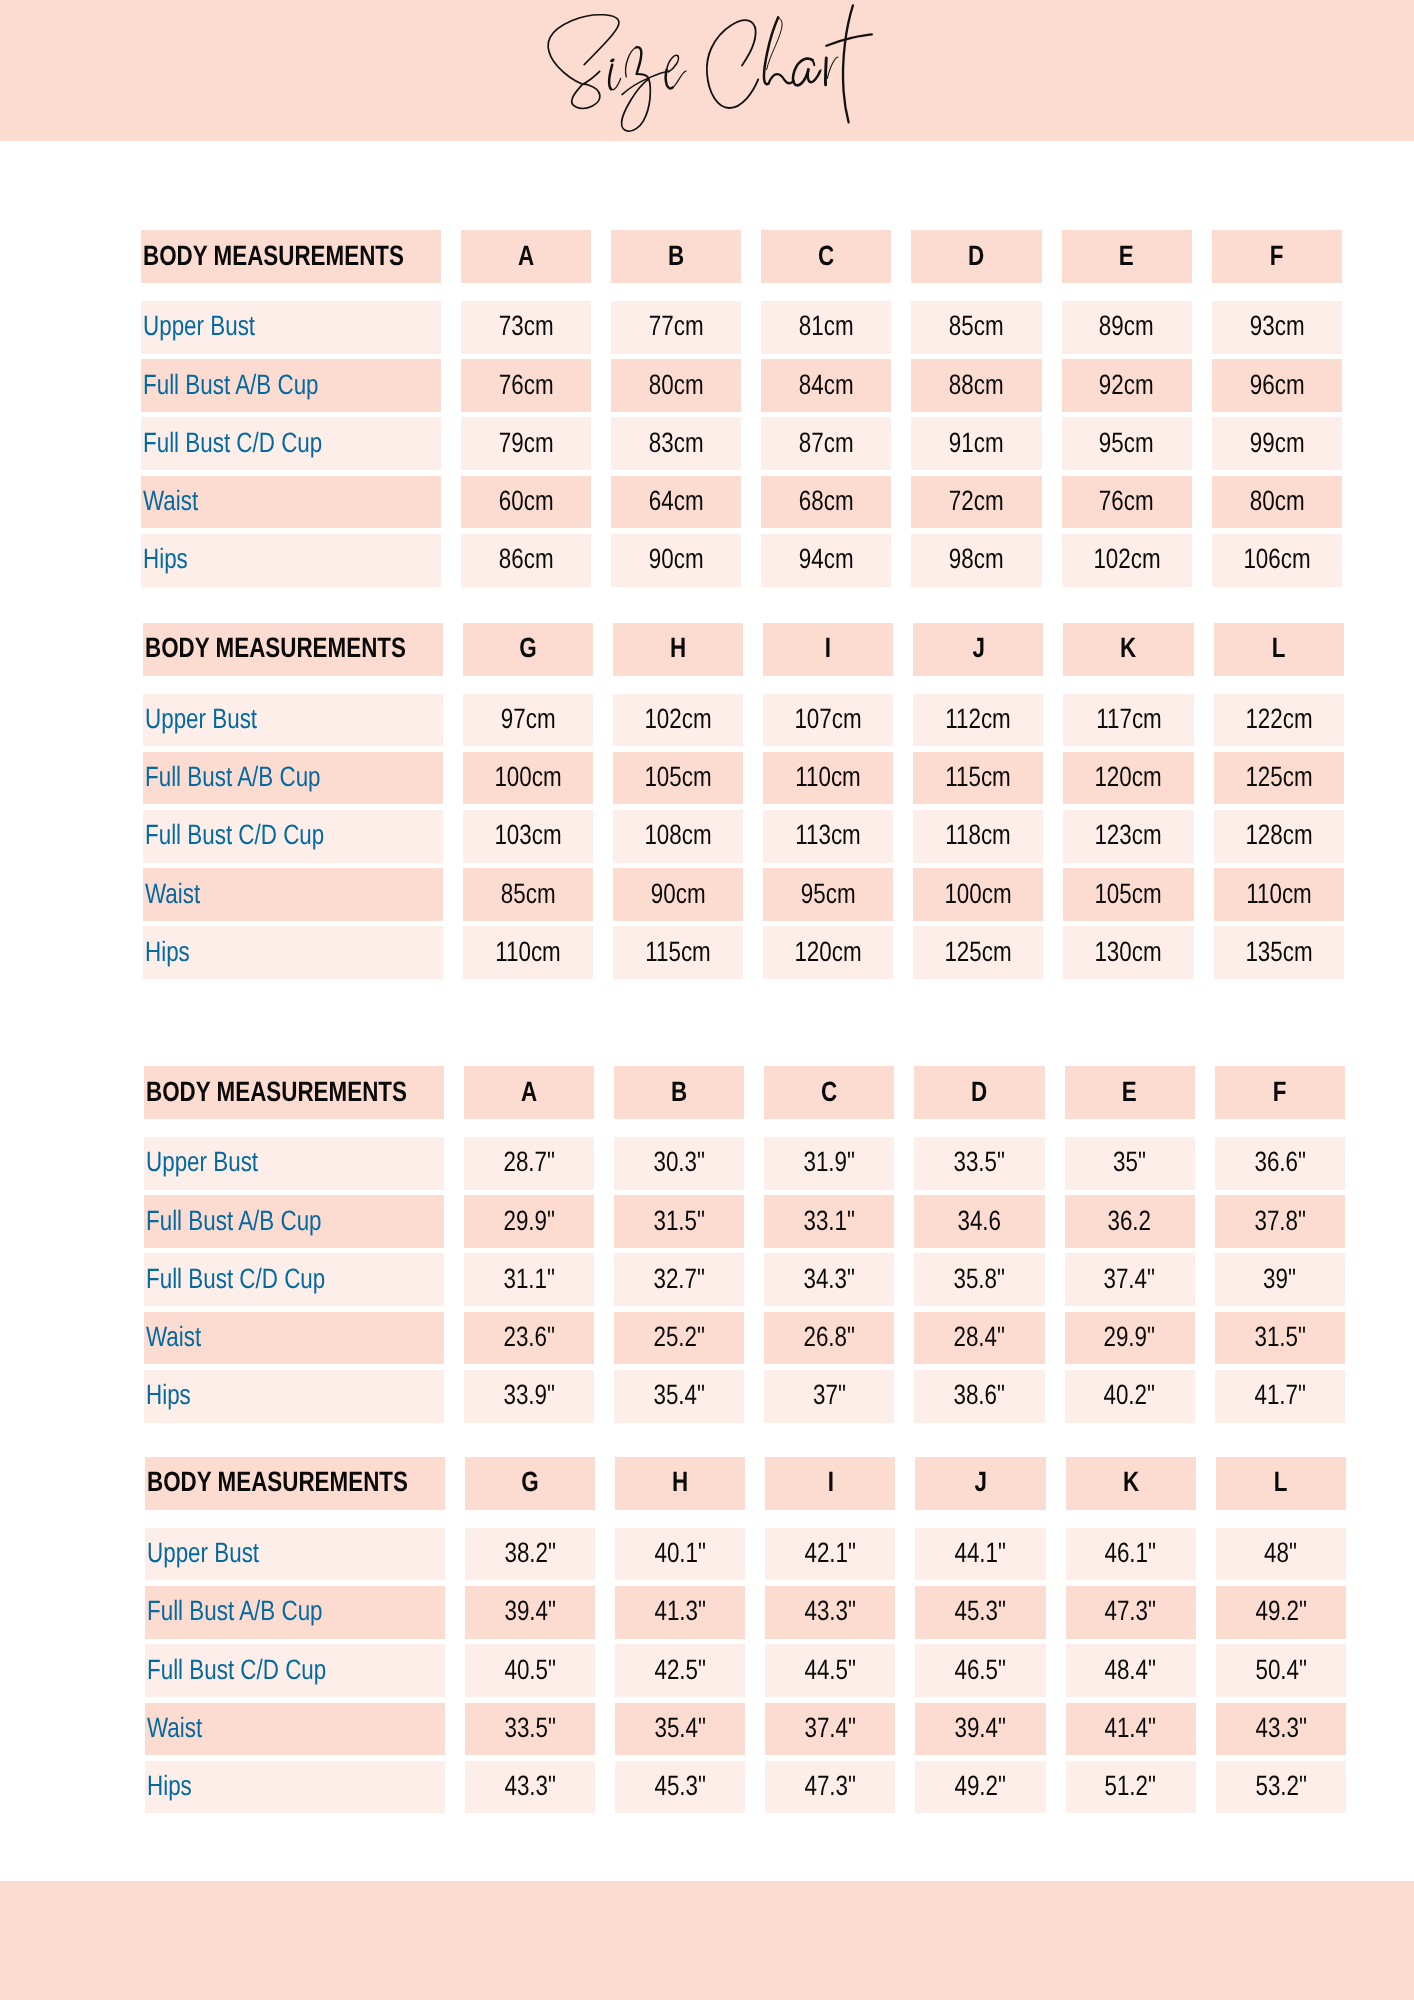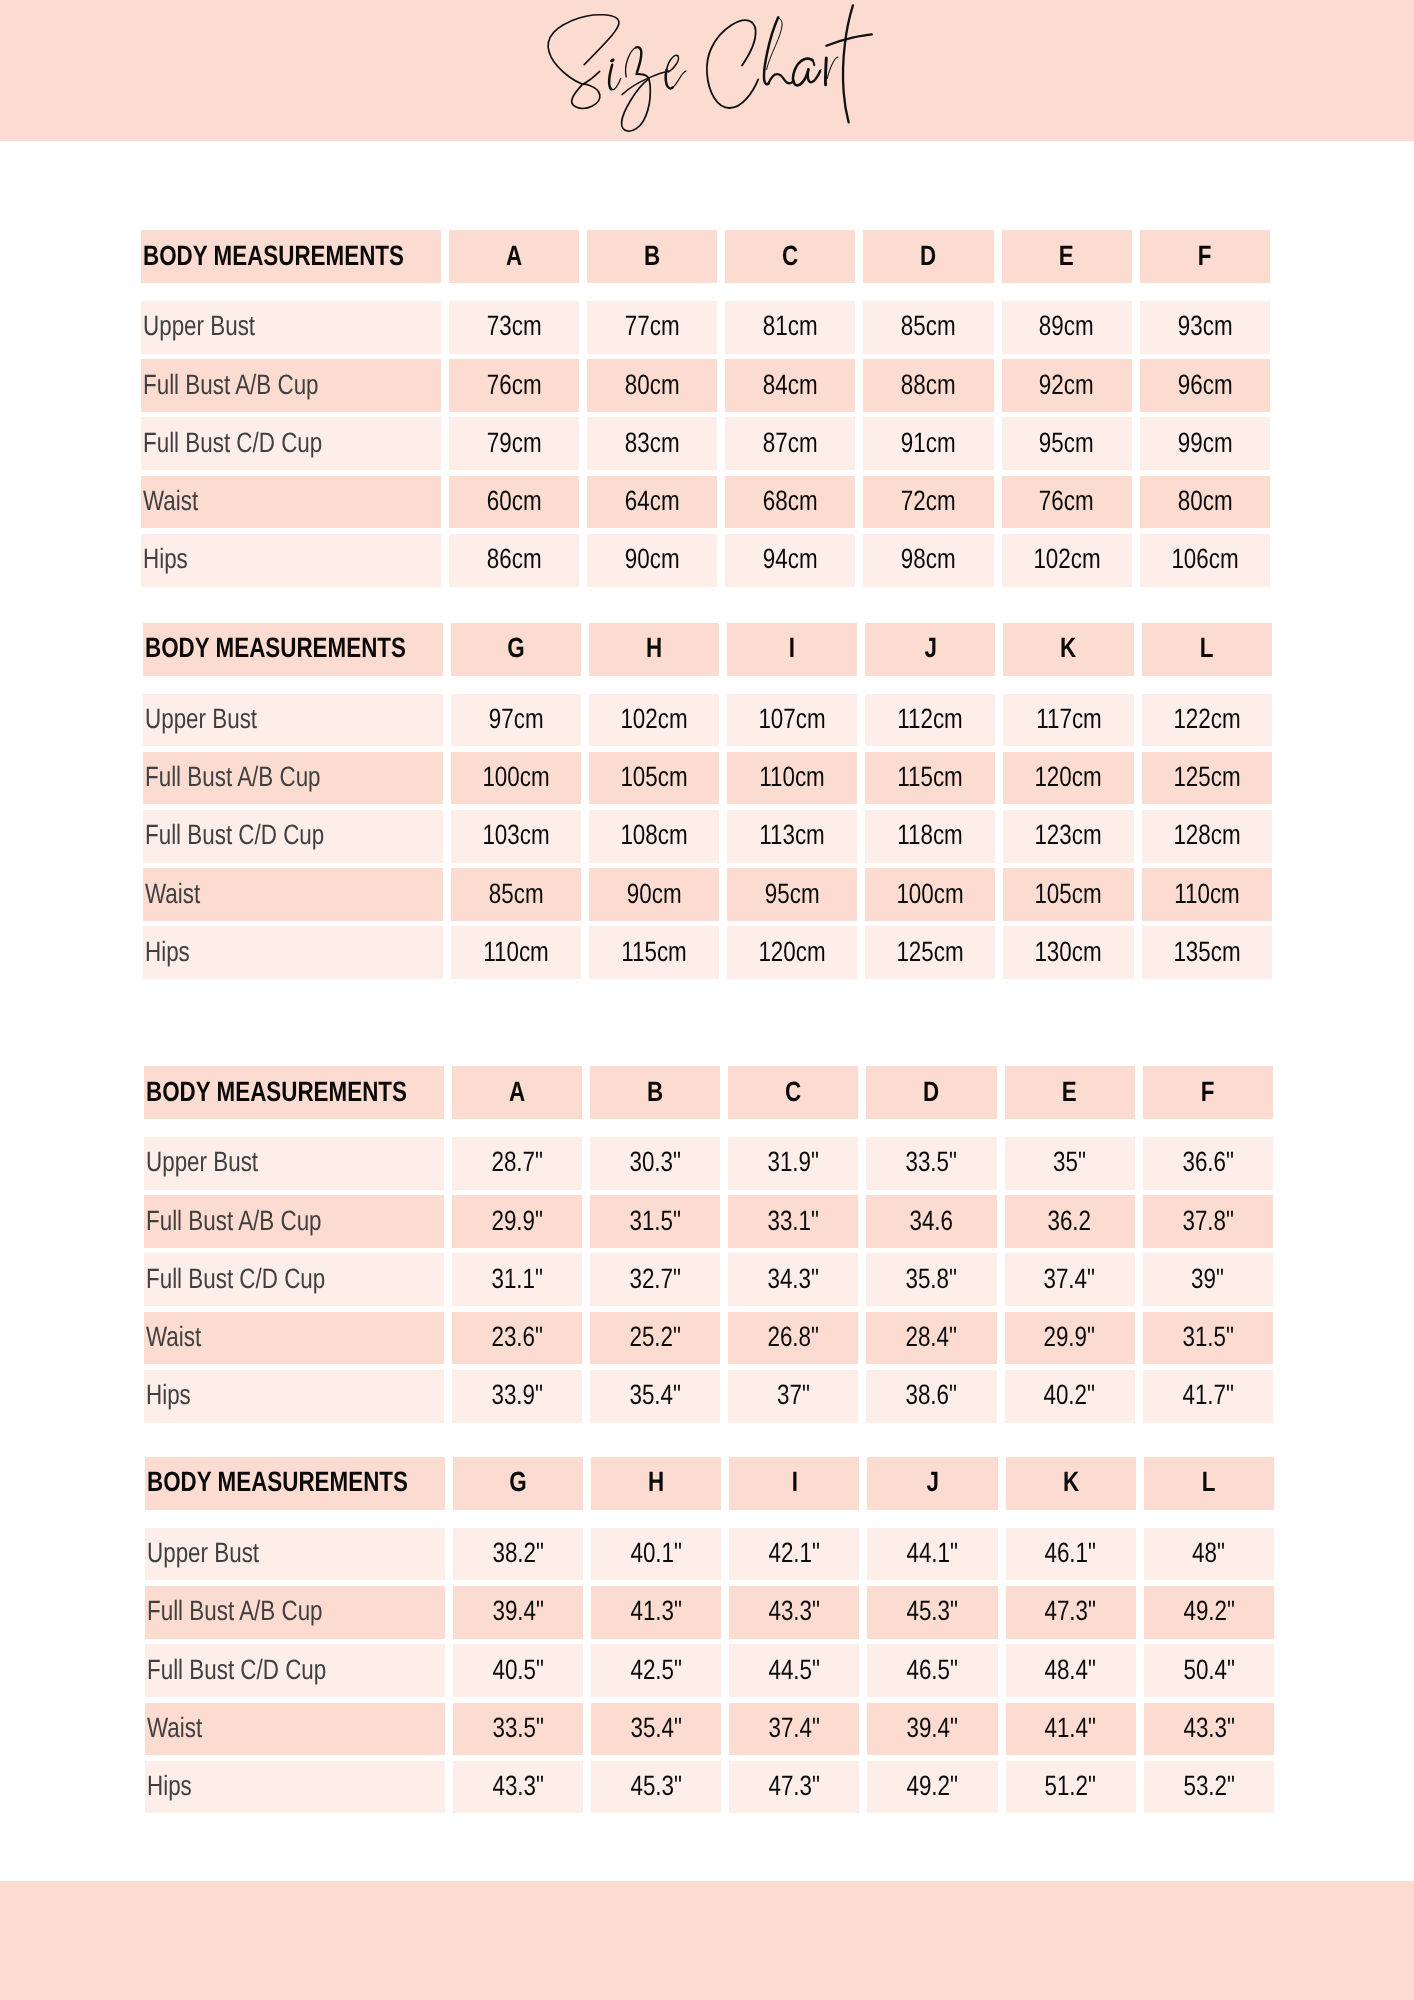--- a/index.html
+++ b/index.html
@@ -3,34 +3,34 @@
 <meta charset="utf-8">
 <style>
   html,body{margin:0;padding:0;}
   body{width:1414px;height:2000px;background:#ffffff;-webkit-font-smoothing:antialiased;text-rendering:geometricPrecision;font-family:"Liberation Sans",sans-serif;overflow:hidden;position:relative;}
   .band{position:absolute;left:0;width:1414px;background:#fcdbd0;}
   #header-band{top:0;height:141px;}
   #footer-band{top:1881px;height:119px;}
   #title{position:absolute;left:0;top:0;width:1414px;height:141px;}
   .srtitle{position:absolute;width:1px;height:1px;overflow:hidden;clip:rect(0 0 0 0);white-space:nowrap;color:transparent;}
   .tbl{position:absolute;width:1128px;}
-  .row{display:flex;gap:8px;}
+  .row{display:flex;gap:20px;}
   .row + .row{margin-top:5.65px;}
   .hrow{margin-bottom:18px;}
   .cell{height:52.6px;display:flex;align-items:center;line-height:1;}
   .hcell{height:53px;display:flex;align-items:center;background:#fcdbd0;line-height:1;}
   .lbl{width:300px;flex:none;padding-left:2px;box-sizing:border-box;}
   .val{width:130.1667px;flex:none;justify-content:center;}
   .dark{background:#fcdbd0;}
   .light{background:#fdeee9;}
   .sq{display:inline-block;transform:scaleX(0.80) translateY(-1.4px) translateZ(0);transform-origin:center center;white-space:pre;}
   .lbl .sq{transform-origin:left center;}
   .hlabel{font-weight:bold;font-size:28px;color:#0a0a0a;}
   .hval{font-weight:bold;font-size:28px;color:#0a0a0a;}
-  .rlabel{font-size:28px;color:#404040;}
+  .rlabel{font-size:28px;color:#0369a1;}
   .rval{font-size:28px;color:#0a0a0a;}
 </style>
 </head>
 <body>
 
 <div class="band" id="header-band"></div>
 <div class="band" id="footer-band"></div>
 <div id="title">
 <span class="srtitle">Size Chart</span>
 <svg width="1414" height="141" viewBox="0 0 1414 141" xmlns="http://www.w3.org/2000/svg">

